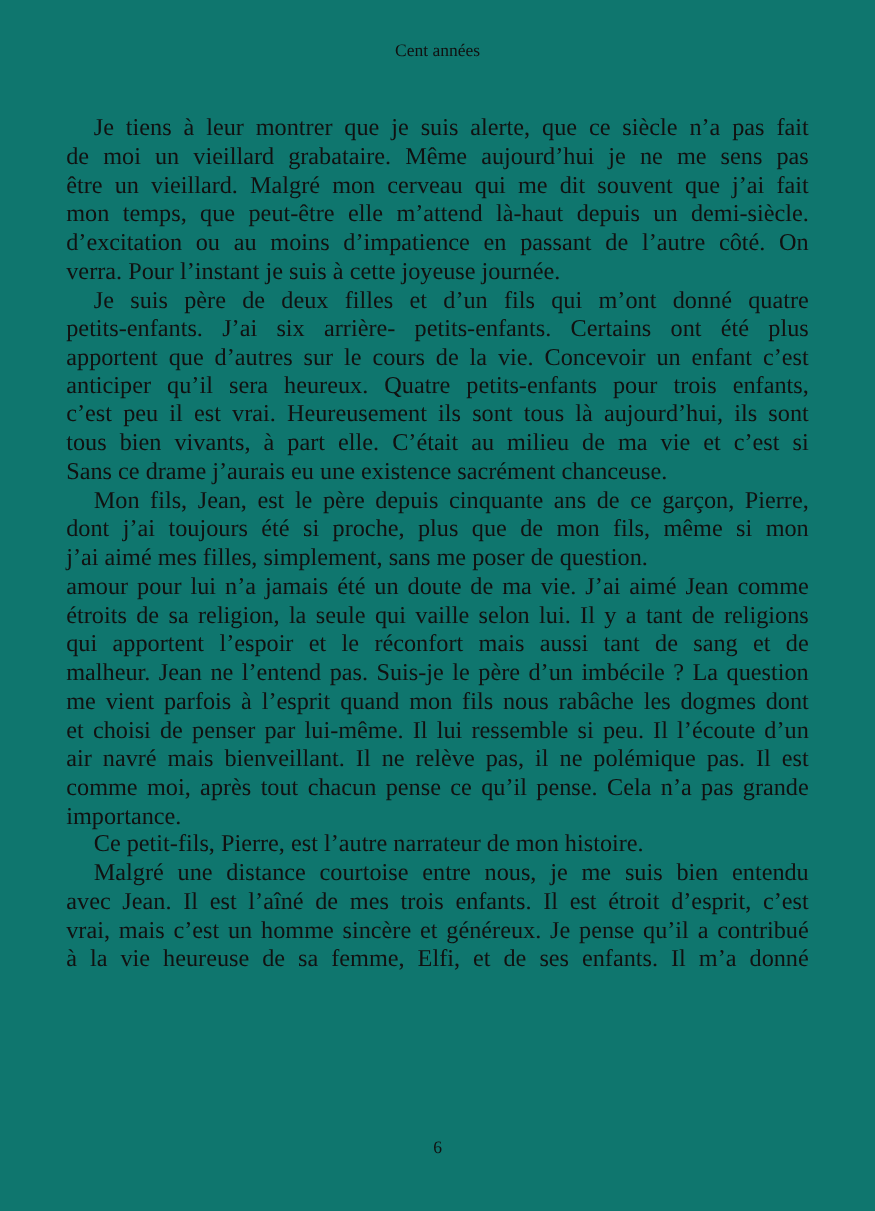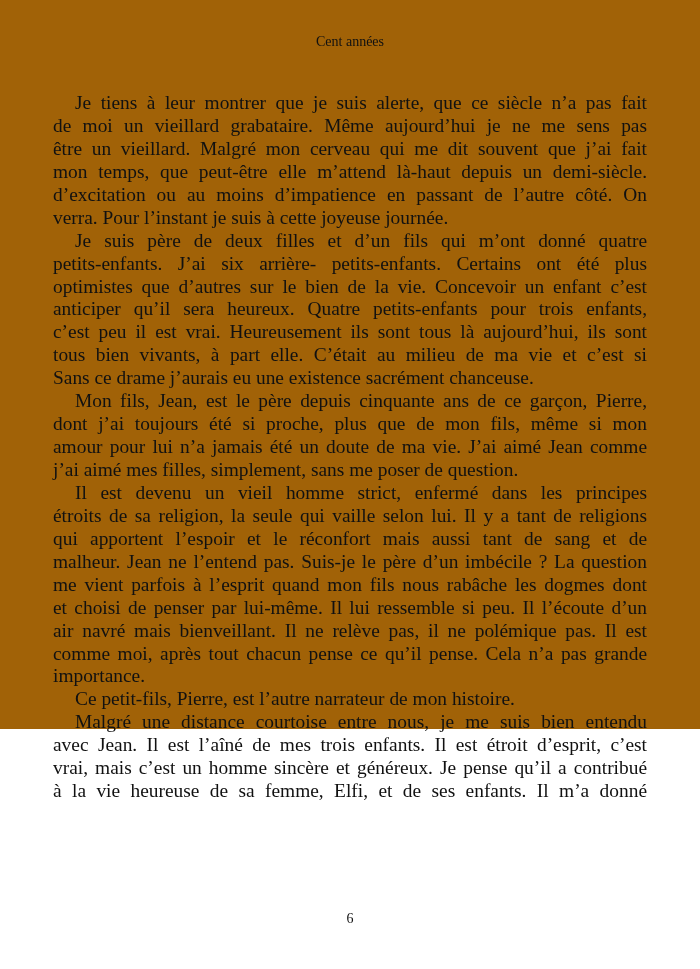--- a/index.html
+++ b/index.html
@@ -1,17 +1,17 @@
 <!DOCTYPE html>
 <html><head>
 <meta charset="utf-8">
 <style>
   html, body { margin: 0; padding: 0; background: #ffffff; }
   body { width: 700px; height: 969px; position: relative; overflow: hidden; }
-  .page { position: absolute; left: 0; top: 0; width: 700px; height: 729px; background: #a16207; }
+  .page { position: absolute; left: 0; top: 0; width: 700px; height: 969px; background: #0f766e; }
   .running-head {
     position: absolute; top: 34px; left: 0; width: 700px; text-align: center;
     font-family: "Liberation Serif", serif; font-size: 14px; color: #111;
   }
   .body-text {
     position: absolute; top: 92px; left: 53px; width: 594px;
     font-family: "Liberation Serif", serif; font-size: 19.4px; color: #111;
     line-height: 22.95px;
   }
   .line {
@@ -35,34 +35,33 @@
         <span class="line indent">Je tiens à leur montrer que je suis alerte, que ce siècle n’a pas fait</span>
         <span class="line">de moi un vieillard grabataire. Même aujourd’hui je ne me sens pas</span>
         <span class="line">être un vieillard. Malgré mon cerveau qui me dit souvent que j’ai fait</span>
         <span class="line">mon temps, que peut-être elle m’attend là-haut depuis un demi-siècle.</span>
         <span class="line">d’excitation ou au moins d’impatience en passant de l’autre côté. On</span>
         <span class="line last">verra. Pour l’instant je suis à cette joyeuse journée.</span>
       </div>
       <div>
         <span class="line indent">Je suis père de deux filles et d’un fils qui m’ont donné quatre</span>
         <span class="line">petits-enfants. J’ai six arrière- petits-enfants. Certains ont été plus</span>
-        <span class="line">optimistes que d’autres sur le bien de la vie. Concevoir un enfant c’est</span>
+        <span class="line">apportent que d’autres sur le cours de la vie. Concevoir un enfant c’est</span>
         <span class="line">anticiper qu’il sera heureux. Quatre petits-enfants pour trois enfants,</span>
         <span class="line">c’est peu il est vrai. Heureusement ils sont tous là aujourd’hui, ils sont</span>
         <span class="line">tous bien vivants, à part elle. C’était au milieu de ma vie et c’est si</span>
         <span class="line last">Sans ce drame j’aurais eu une existence sacrément chanceuse.</span>
       </div>
       <div>
         <span class="line indent">Mon fils, Jean, est le père depuis cinquante ans de ce garçon, Pierre,</span>
         <span class="line">dont j’ai toujours été si proche, plus que de mon fils, même si mon</span>
+        <span class="line last">j’ai aimé mes filles, simplement, sans me poser de question.</span>
         <span class="line">amour pour lui n’a jamais été un doute de ma vie. J’ai aimé Jean comme</span>
-        <span class="line last">j’ai aimé mes filles, simplement, sans me poser de question.</span>
       </div>
       <div>
-        <span class="line indent">Il est devenu un vieil homme strict, enfermé dans les principes</span>
         <span class="line">étroits de sa religion, la seule qui vaille selon lui. Il y a tant de religions</span>
         <span class="line">qui apportent l’espoir et le réconfort mais aussi tant de sang et de</span>
         <span class="line">malheur. Jean ne l’entend pas. Suis-je le père d’un imbécile ? La question</span>
         <span class="line">me vient parfois à l’esprit quand mon fils nous rabâche les dogmes dont</span>
         <span class="line">et choisi de penser par lui-même. Il lui ressemble si peu. Il l’écoute d’un</span>
         <span class="line">air navré mais bienveillant. Il ne relève pas, il ne polémique pas. Il est</span>
         <span class="line">comme moi, après tout chacun pense ce qu’il pense. Cela n’a pas grande</span>
         <span class="line last">importance.</span>
       </div>
       <div>

